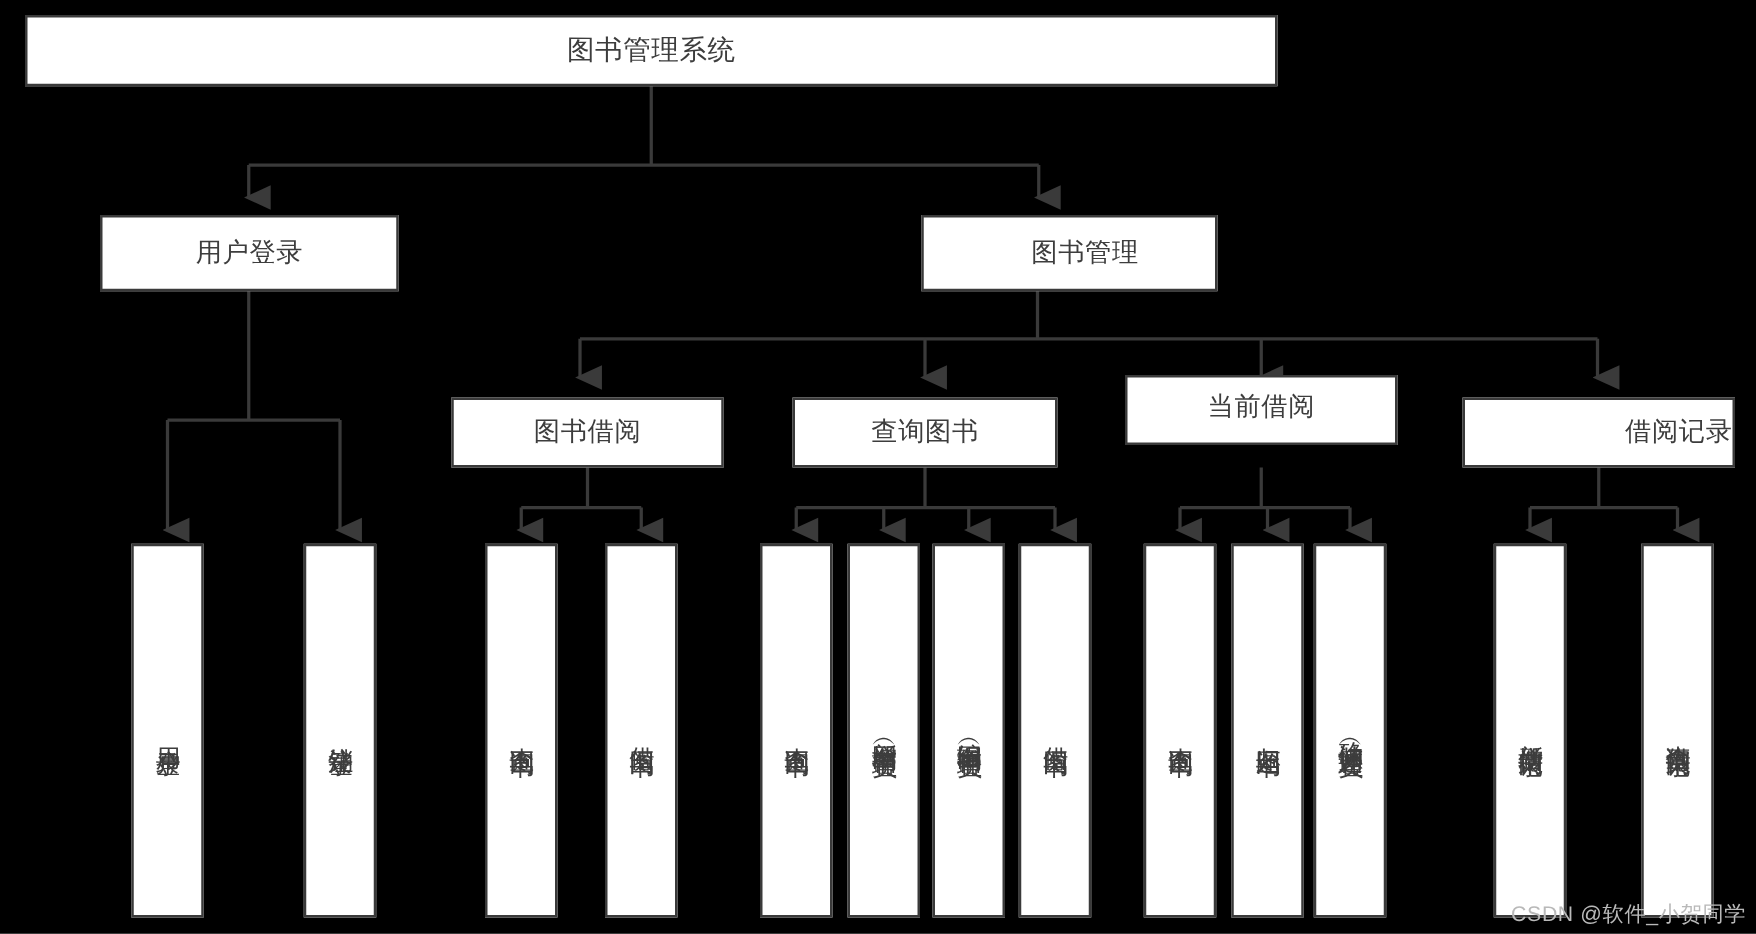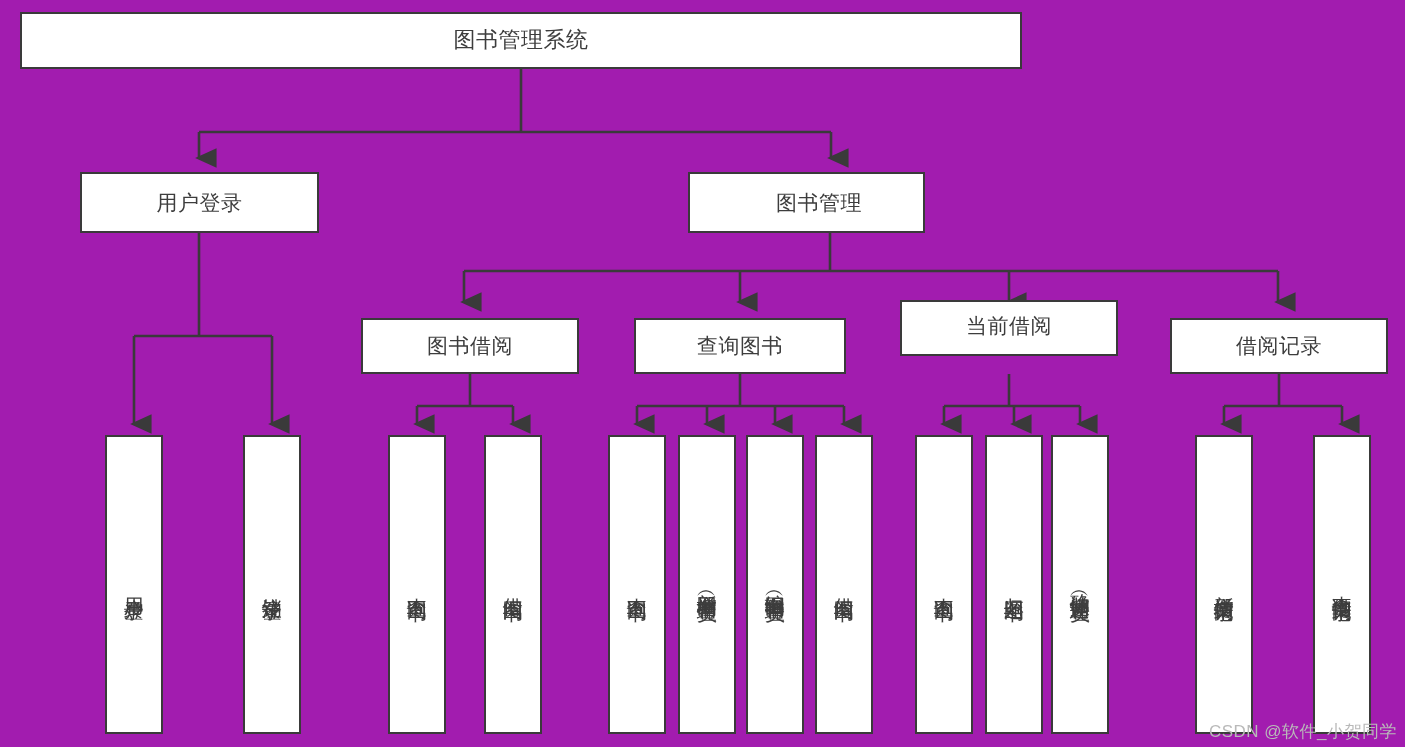--- a/index.html
+++ b/index.html
@@ -11,21 +11,21 @@
     width: 1405px;
     height: 747px;
     font-family: "Liberation Sans", "DejaVu Sans", sans-serif;
     color: #3d3d3d;
     overflow: hidden;
   }
   #diagram {
     position: relative;
     width: 1405px;
     height: 747px;
-    background: #a21caf;
+    background: #000000;
   }
   #edges {
     position: absolute;
     left: 0;
     top: 0;
     width: 1405px;
     height: 747px;
     pointer-events: none;
   }
   .node {
@@ -123,34 +123,34 @@
     </g>
   </svg>
 
   <div class="node horizontal" id="root-node" style="left:20px; top:12px; width:1002px; height:57px;">
     <span class="label">图书管理系统</span>
   </div>
 
   <div class="node horizontal" style="left:80px; top:172px; width:239px; height:61px;">
     <span class="label">用户登录</span>
   </div>
-  <div class="node horizontal" style="left:688px; top:172px; width:237px; height:61px;padding-left:25px;">
+  <div class="node horizontal" style="left:737px; top:172px; width:237px; height:61px;padding-left:25px;">
     <span class="label">图书管理</span>
   </div>
 
   <div class="node horizontal" style="left:361px; top:318px; width:218px; height:56px;">
     <span class="label">图书借阅</span>
   </div>
   <div class="node horizontal" style="left:634px; top:318px; width:212px; height:56px;">
     <span class="label">查询图书</span>
   </div>
   <div class="node horizontal" style="left:900px; top:300px; width:218px; height:56px;font-family:Liberation Mono, monospace;">
     <span class="label">当前借阅</span>
   </div>
-  <div class="node horizontal" style="left:1170px; top:318px; width:218px; height:56px;">
+  <div class="node horizontal" style="left:1170px; top:318px; width:218px; height:56px;justify-content:flex-end;">
     <span class="label">借阅记录</span>
   </div>
 
   <div class="node vertical" style="left:105px; top:435px; width:58px; height:299px;">
     <span class="label">用户登录</span>
   </div>
   <div class="node vertical" style="left:243px; top:435px; width:58px; height:299px;">
     <span class="label">注销登录</span>
   </div>
 

